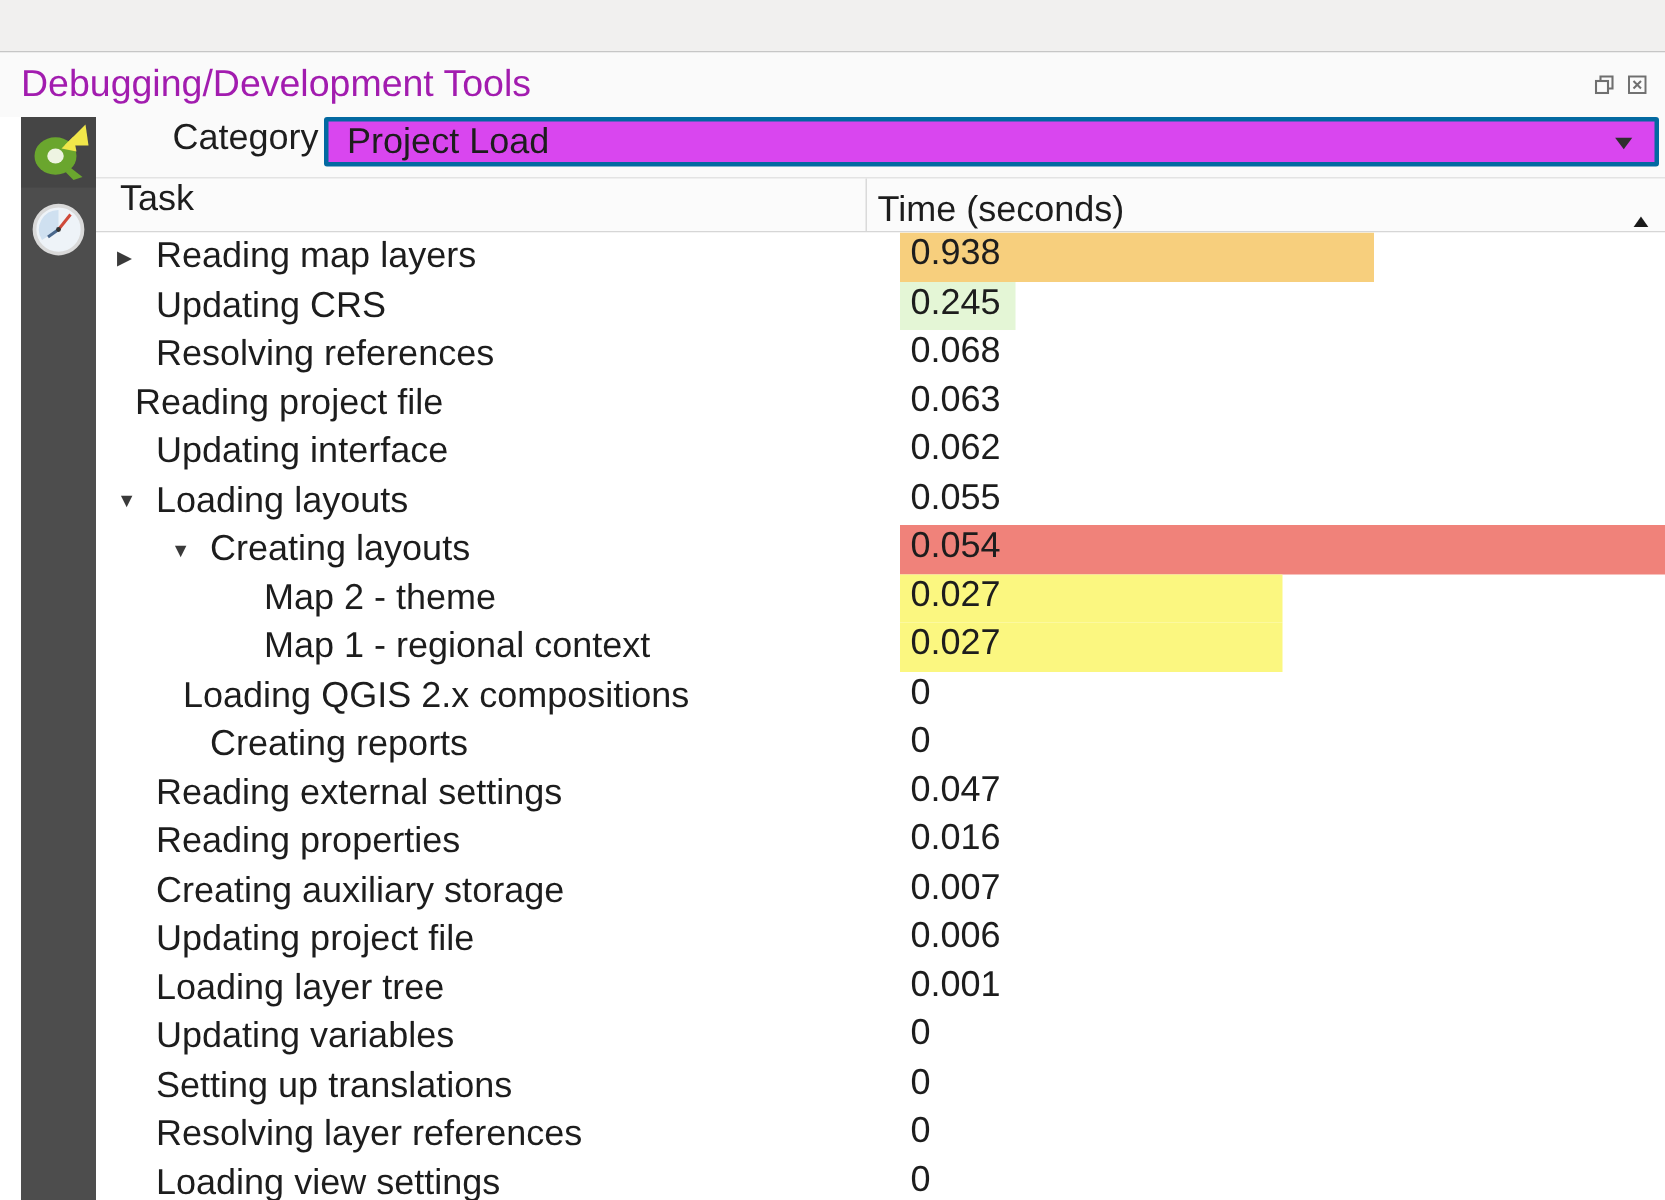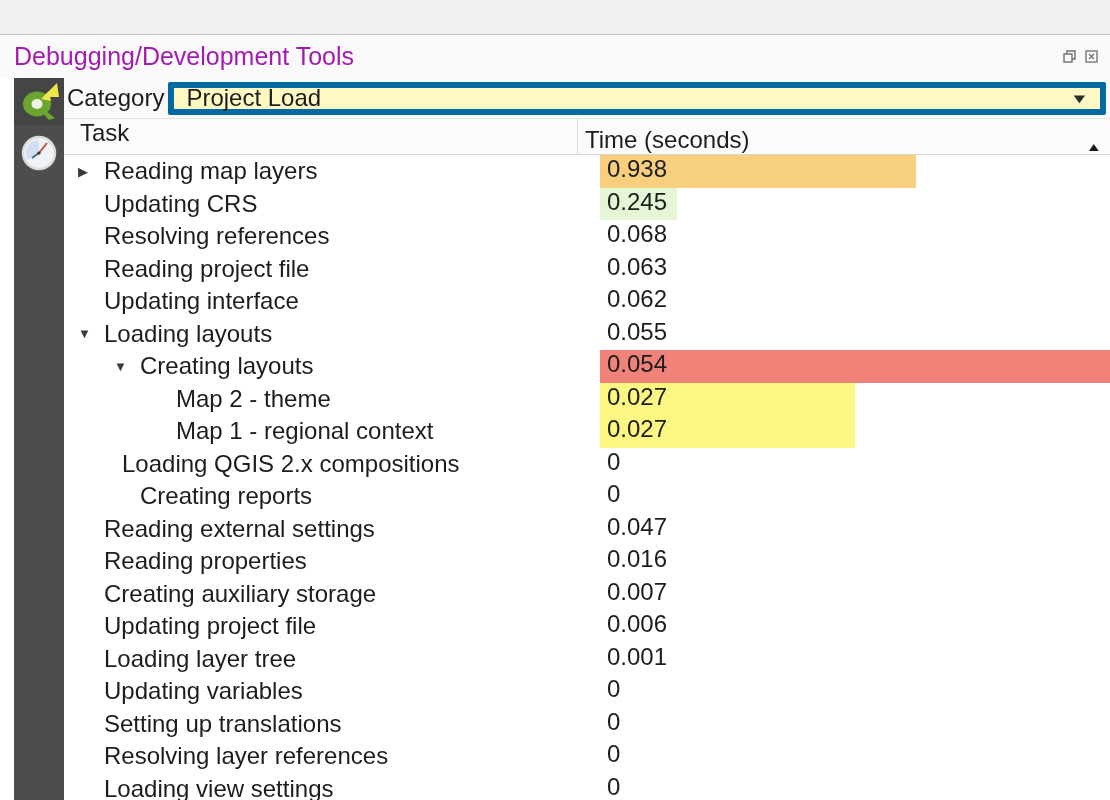--- a/index.html
+++ b/index.html
@@ -26,25 +26,25 @@
   .left-gutter { width:14px; background:#ffffff; flex-shrink:0; }
   .sidebar {
     width:50px; background:#4d4d4d; flex-shrink:0;
     display:flex; flex-direction:column; align-items:center;
   }
   .logo-tile { width:50px; height:47px; display:flex; align-items:center; justify-content:center; background:#454545; }
   .tool-btn { width:50px; height:48px; margin-top:4px; display:flex; align-items:center; justify-content:center; }
 
   .main { flex:1; display:flex; flex-direction:column; min-width:0; }
 
-  .category-row { height:40px; background:#fafafa; display:flex; align-items:center; flex-shrink:0; }
+  .category-row { height:40px; background:#fafafa; display:flex; align-items:flex-start; flex-shrink:0;padding-left:48px; }
   .category-label { font-size:24px; padding:0 4px 0 3px; white-space:nowrap; }
   .combo {
     flex:1; height:33px; margin-right:4px; box-sizing:border-box;
-    background:#fef9c3; border:6px solid #0369a1; border-radius:2px;
+    background:#d946ef; border:3px solid #0369a1; border-radius:2px;
     display:flex; align-items:center; padding:0 12px; font-size:24px;
     cursor:default;
   }
   .combo-value { flex:1; white-space:nowrap; overflow:hidden; }
   .combo-arrow { font-size:13px; color:#2e2e2e; transform:scaleX(1.5); margin-right:2px; }
 
   .tree-header {
     height:35px; flex-shrink:0; display:flex; align-items:stretch;
     background:#fbfbfb; border-top:1px solid #e3e3e3; border-bottom:1px solid #d6d6d6;
     font-size:24px;
@@ -161,21 +161,21 @@
           <div class="row">
             <div class="cell-task" style="padding-left: 14px;">
               <span class="tree-arrow"></span>
               <span class="task-label">Resolving references</span>
             </div>
             <div class="cell-time">
               <span class="time-label">0.068</span>
             </div>
           </div>
           <div class="row">
-            <div class="cell-task" style="padding-left: 14px;">
+            <div class="cell-task" style="">
               <span class="tree-arrow"></span>
               <span class="task-label">Reading project file</span>
             </div>
             <div class="cell-time">
               <span class="time-label">0.063</span>
             </div>
           </div>
           <div class="row">
             <div class="cell-task" style="padding-left: 14px;">
               <span class="tree-arrow"></span>

